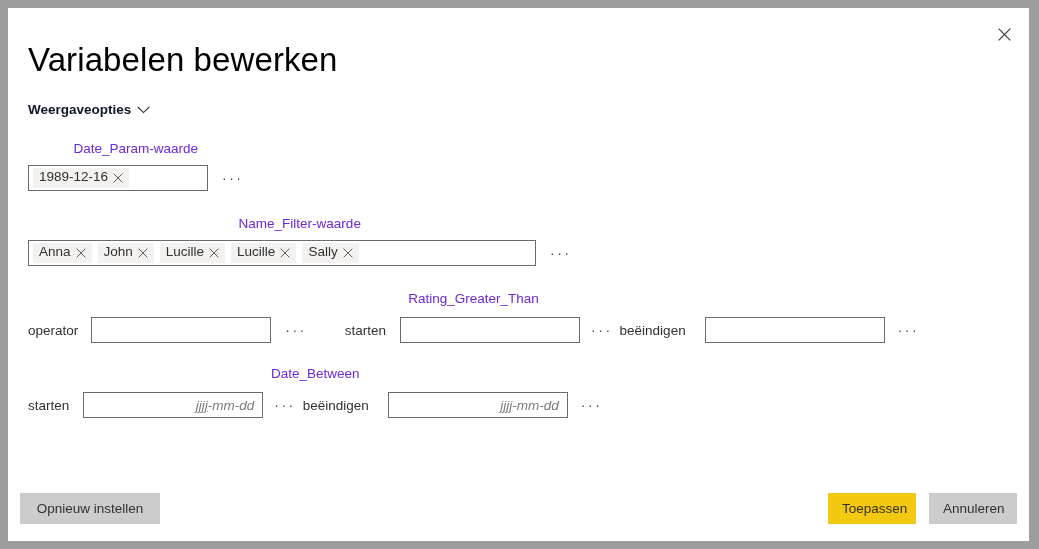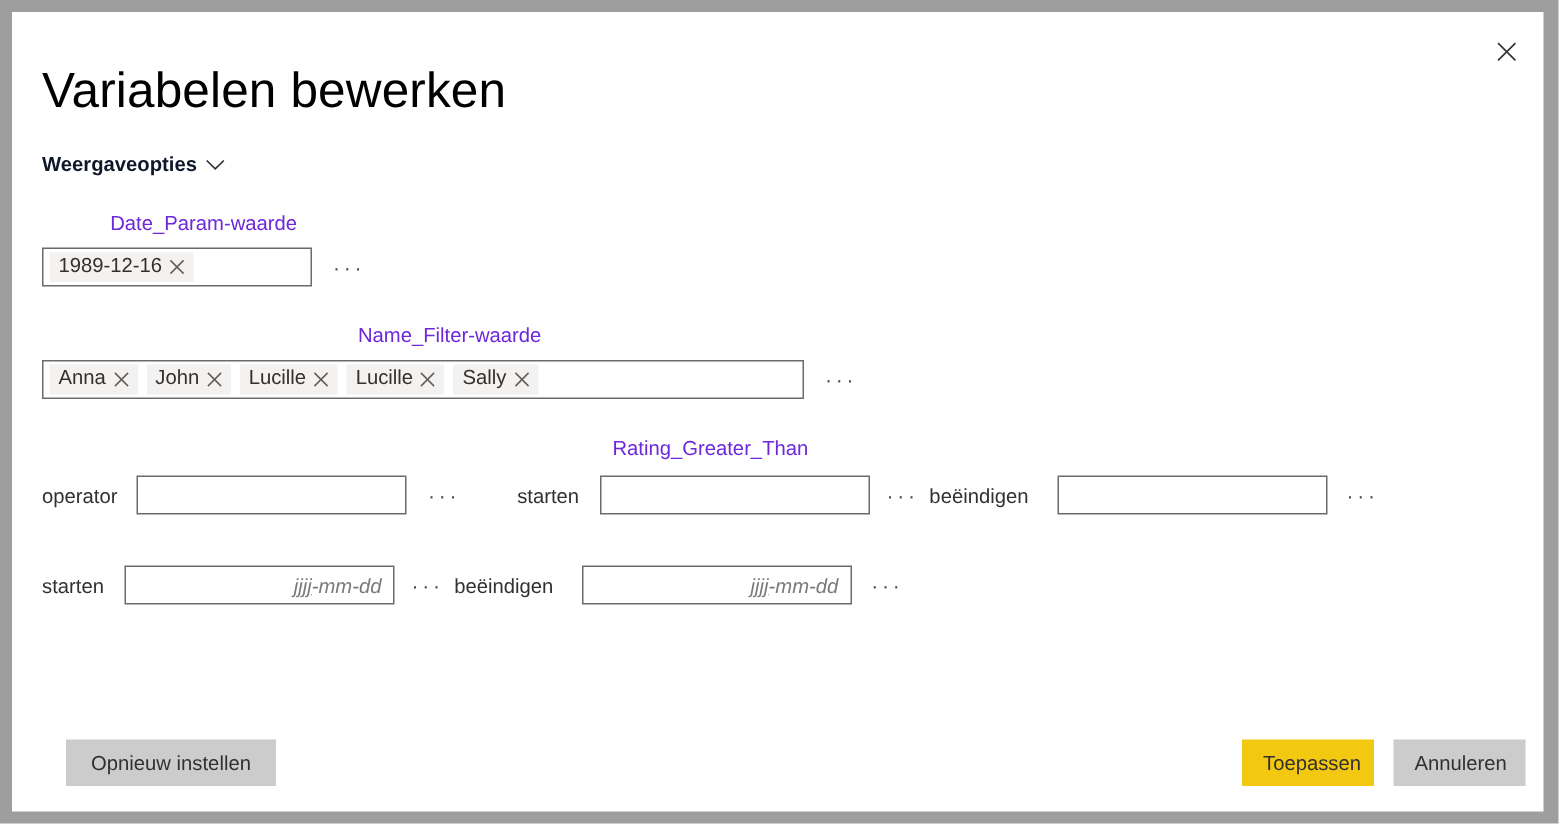--- a/index.html
+++ b/index.html
@@ -145,21 +145,21 @@
     font-family: "Liberation Sans", sans-serif;
     font-size: 13.5px;
     color: #323130;
     cursor: pointer;
     padding: 0 14px;
     height: 31px;
     line-height: 31px;
   }
   .btn-reset {
     position: absolute;
-    left: 36px;
+    left: 12px;
     top: 485px;
     background: #cccccc;
     min-width: 140px;
   }
   .btn-apply {
     position: absolute;
     left: 820px;
     top: 485px;
     background: #f2c811;
     width: 88px;
@@ -280,20 +280,21 @@
       <span class="ellipsis" style="margin-left:11px;">···</span>
       <span class="inline-label" style="margin-left:7px;">beëindigen</span>
       <div class="txtbox" style="width:180px; margin-left:19px;">
         <span></span>
       </div>
       <span class="ellipsis" style="margin-left:13px;">···</span>
     </div>
   </div>
 
   <div class="field-block" style="top:358px;">
+    <span class="field-label">Date_Between</span>
     <div class="row" style="margin-top:11px;">
       <span class="inline-label">starten</span>
       <div class="txtbox date-input" style="width:180px; margin-left:14px;">
         <span class="ph"><u>jjjj</u><span>-mm-dd</span></span>
       </div>
       <span class="ellipsis" style="margin-left:11px;">···</span>
       <span class="inline-label" style="margin-left:7px;">beëindigen</span>
       <div class="txtbox date-input" style="width:180px; margin-left:19px;">
         <span class="ph"><u>jjjj</u><span>-mm-dd</span></span>
       </div>

